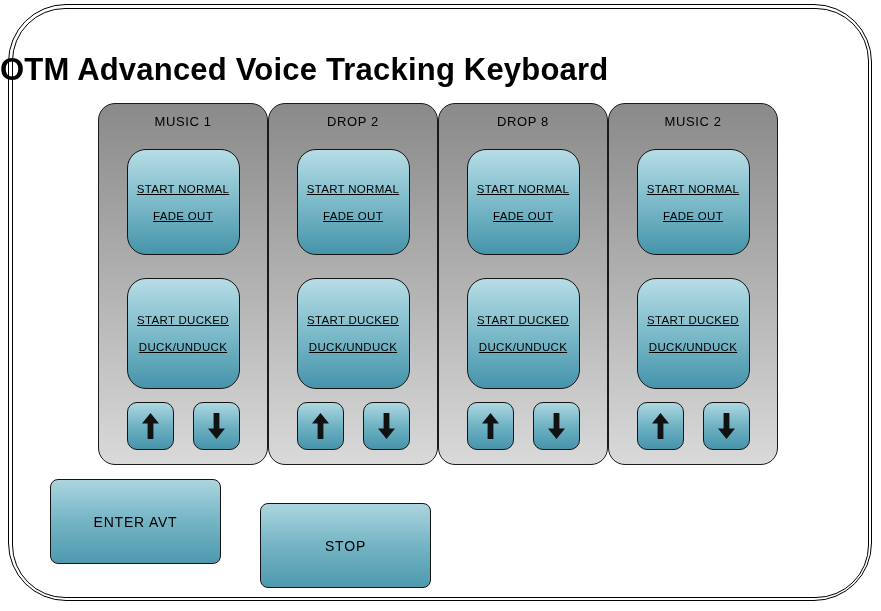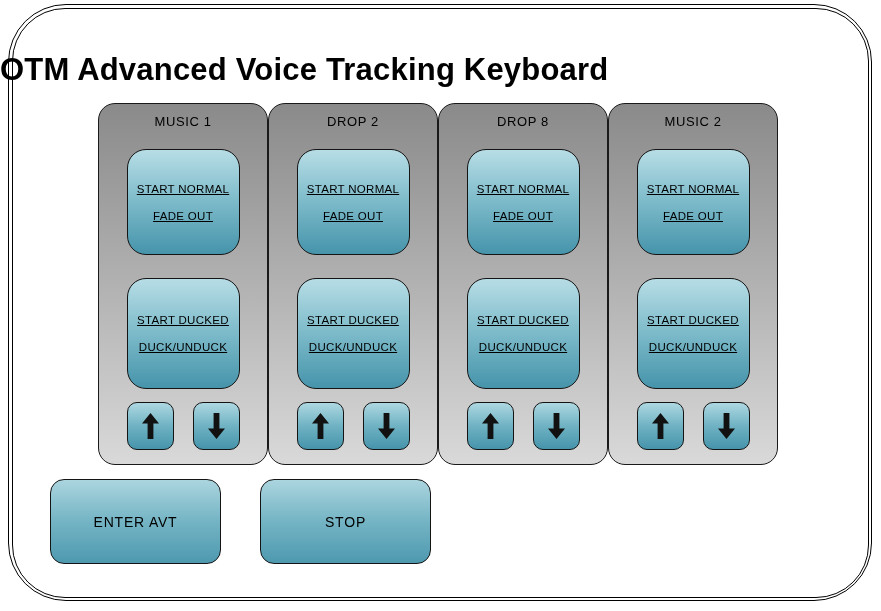--- a/index.html
+++ b/index.html
@@ -44,27 +44,27 @@
   }
   .arrow-btn{
     width:47px;height:48px;box-sizing:border-box;cursor:pointer;
     border:1.8px solid #141414;border-radius:10px;
     background:linear-gradient(180deg,#aed8e1 0%,#6fb2c3 50%,#4694ab 100%);
     display:flex;align-items:center;justify-content:center;
   }
   .arrow-icon{display:flex;align-items:center;justify-content:center;}
   .footer-btn{
     position:absolute;top:479px;width:171px;height:85px;box-sizing:border-box;cursor:pointer;
-    border:1.7px solid #141414;border-radius:14px;
+    border:1.7px solid #141414;border-radius:8px;
     background:linear-gradient(180deg,#abd5df 0%,#74b4c4 50%,#4e99af 100%);
     display:flex;align-items:center;justify-content:center;
     font-size:14px;letter-spacing:0.8px;
   }
   .footer-enter{left:50px;}
-  .footer-stop{left:260px;}
+  .footer-stop{left:260px;margin-top:24px;}
 </style>
 </head>
 <body>
 
 <div class="frame"></div>
 
 <div class="title">OTM Advanced Voice Tracking Keyboard</div>
 
 <div class="columns">
 

